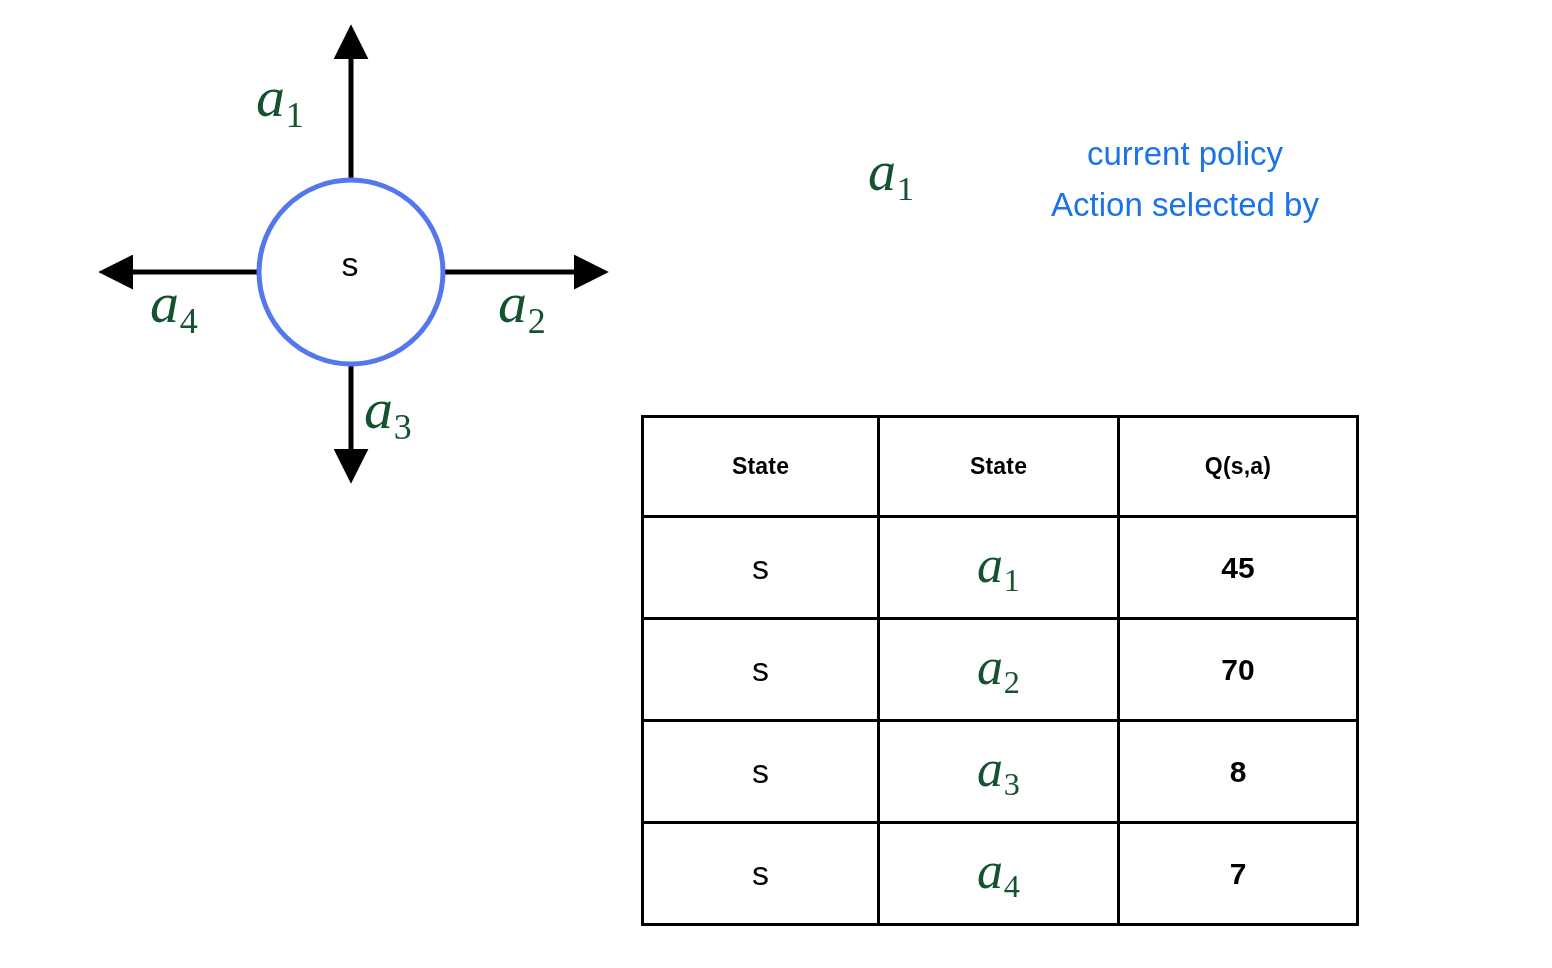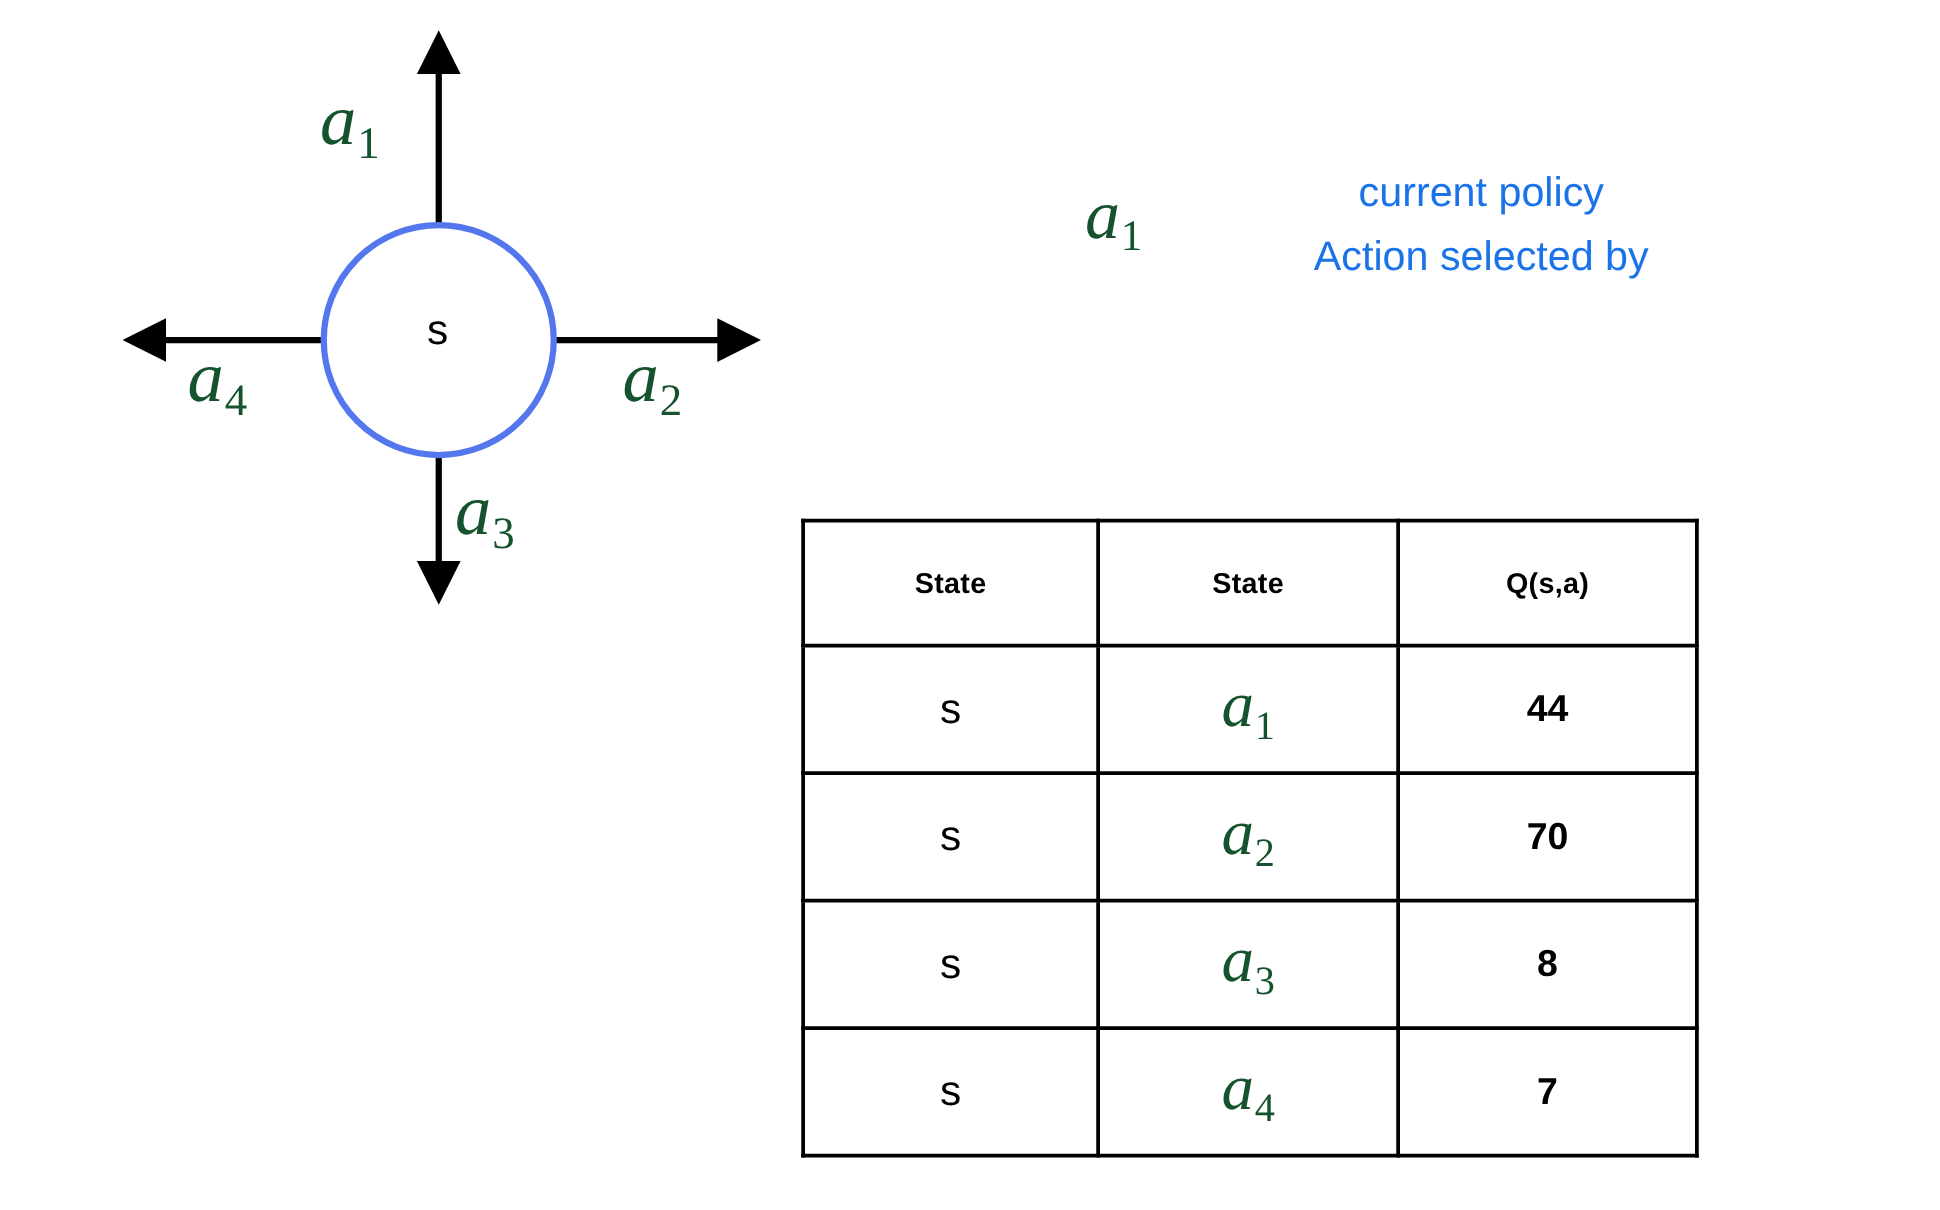--- a/index.html
+++ b/index.html
@@ -202,21 +202,21 @@
           <th class="qth">State</th>
           <th class="qth">Q(s,a)</th>
         </tr>
       </thead>
       <tbody>
         <tr class="body-row">
           <td class="state-cell">s</td>
           <td class="action-cell">
             <span class="math"><span>a</span><span class="sub">1</span></span>
           </td>
-          <td class="q-cell">44</td>
+          <td class="q-cell">45</td>
         </tr>
         <tr class="body-row">
           <td class="state-cell">s</td>
           <td class="action-cell">
             <span class="math"><span>a</span><span class="sub">2</span></span>
           </td>
           <td class="q-cell">70</td>
         </tr>
         <tr class="body-row">
           <td class="state-cell">s</td>

